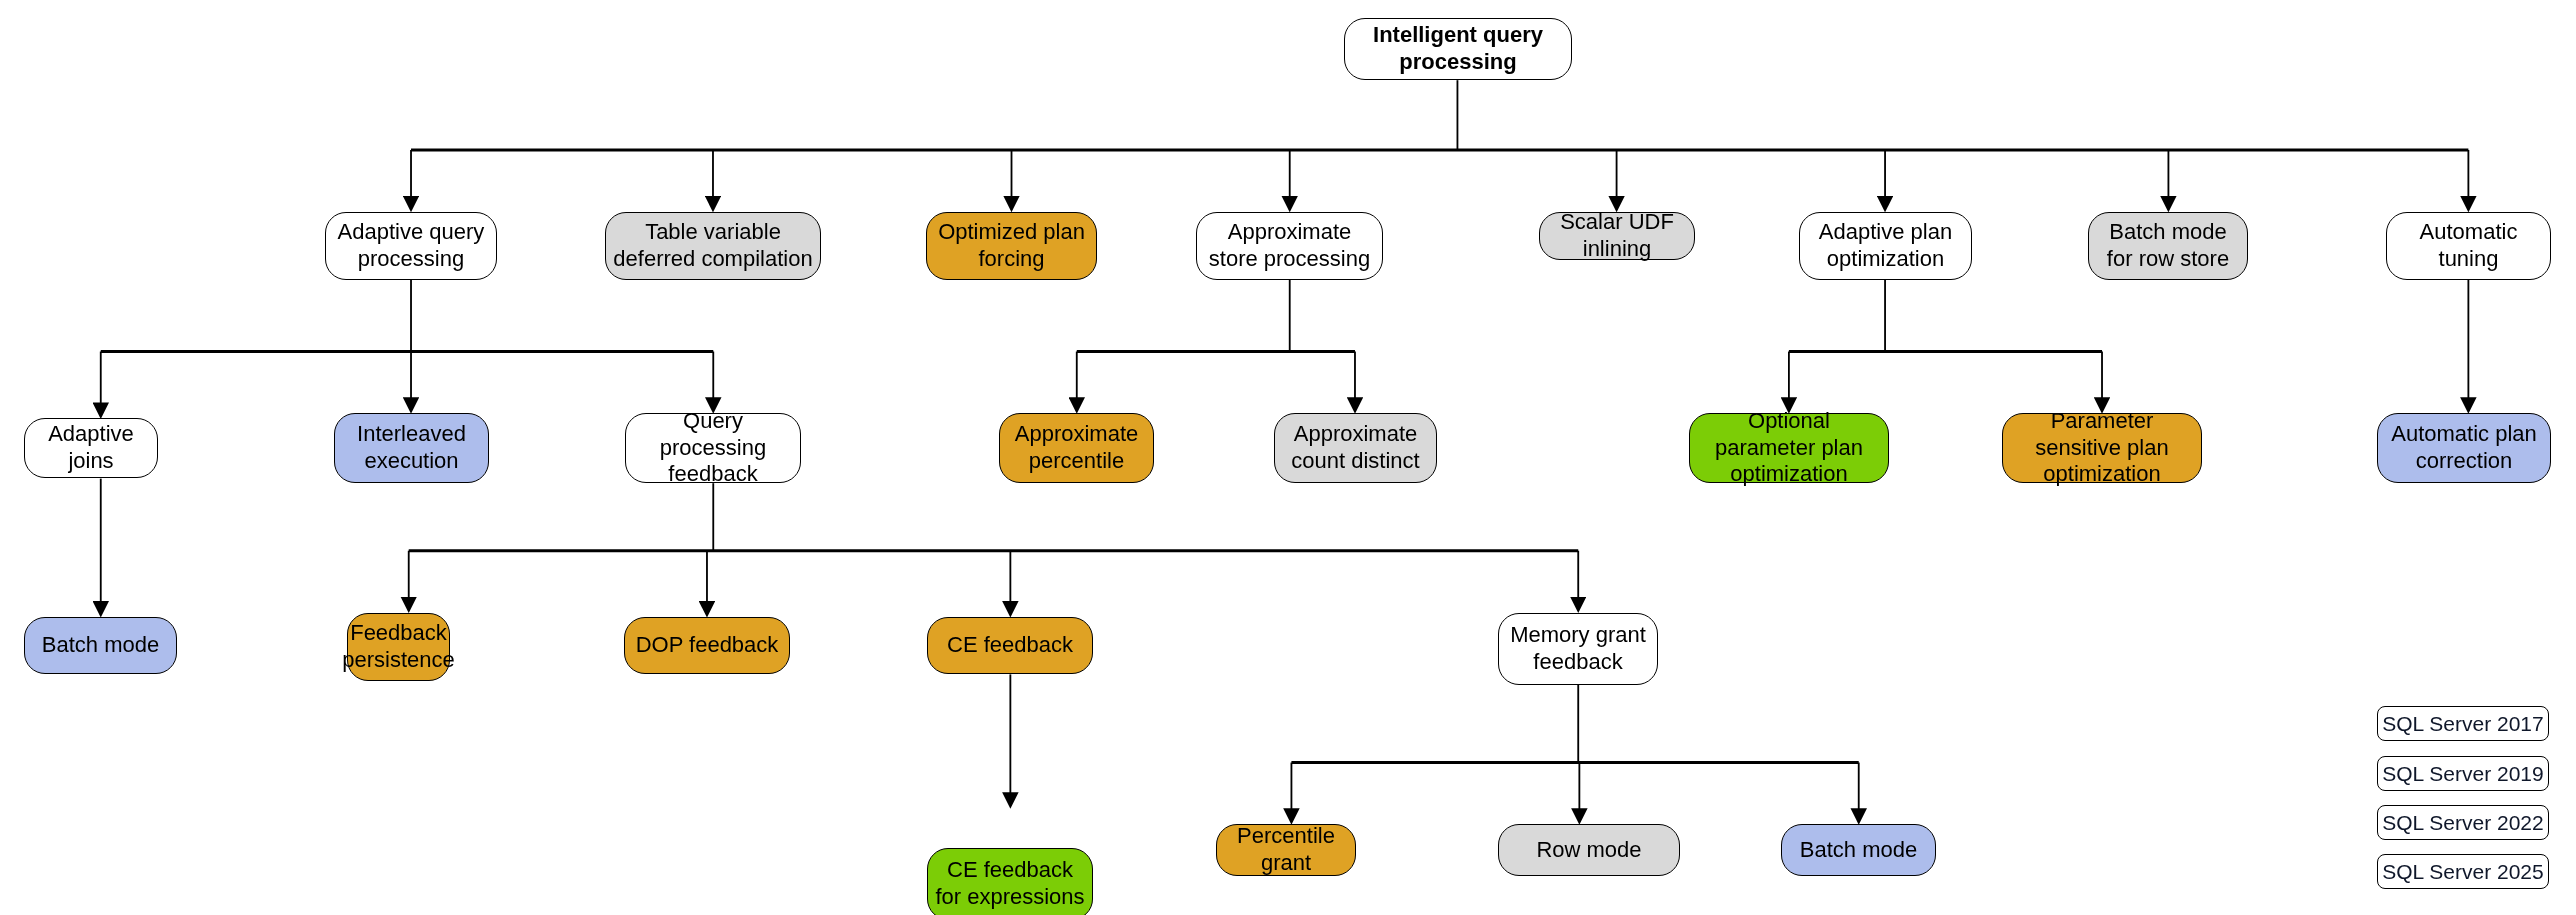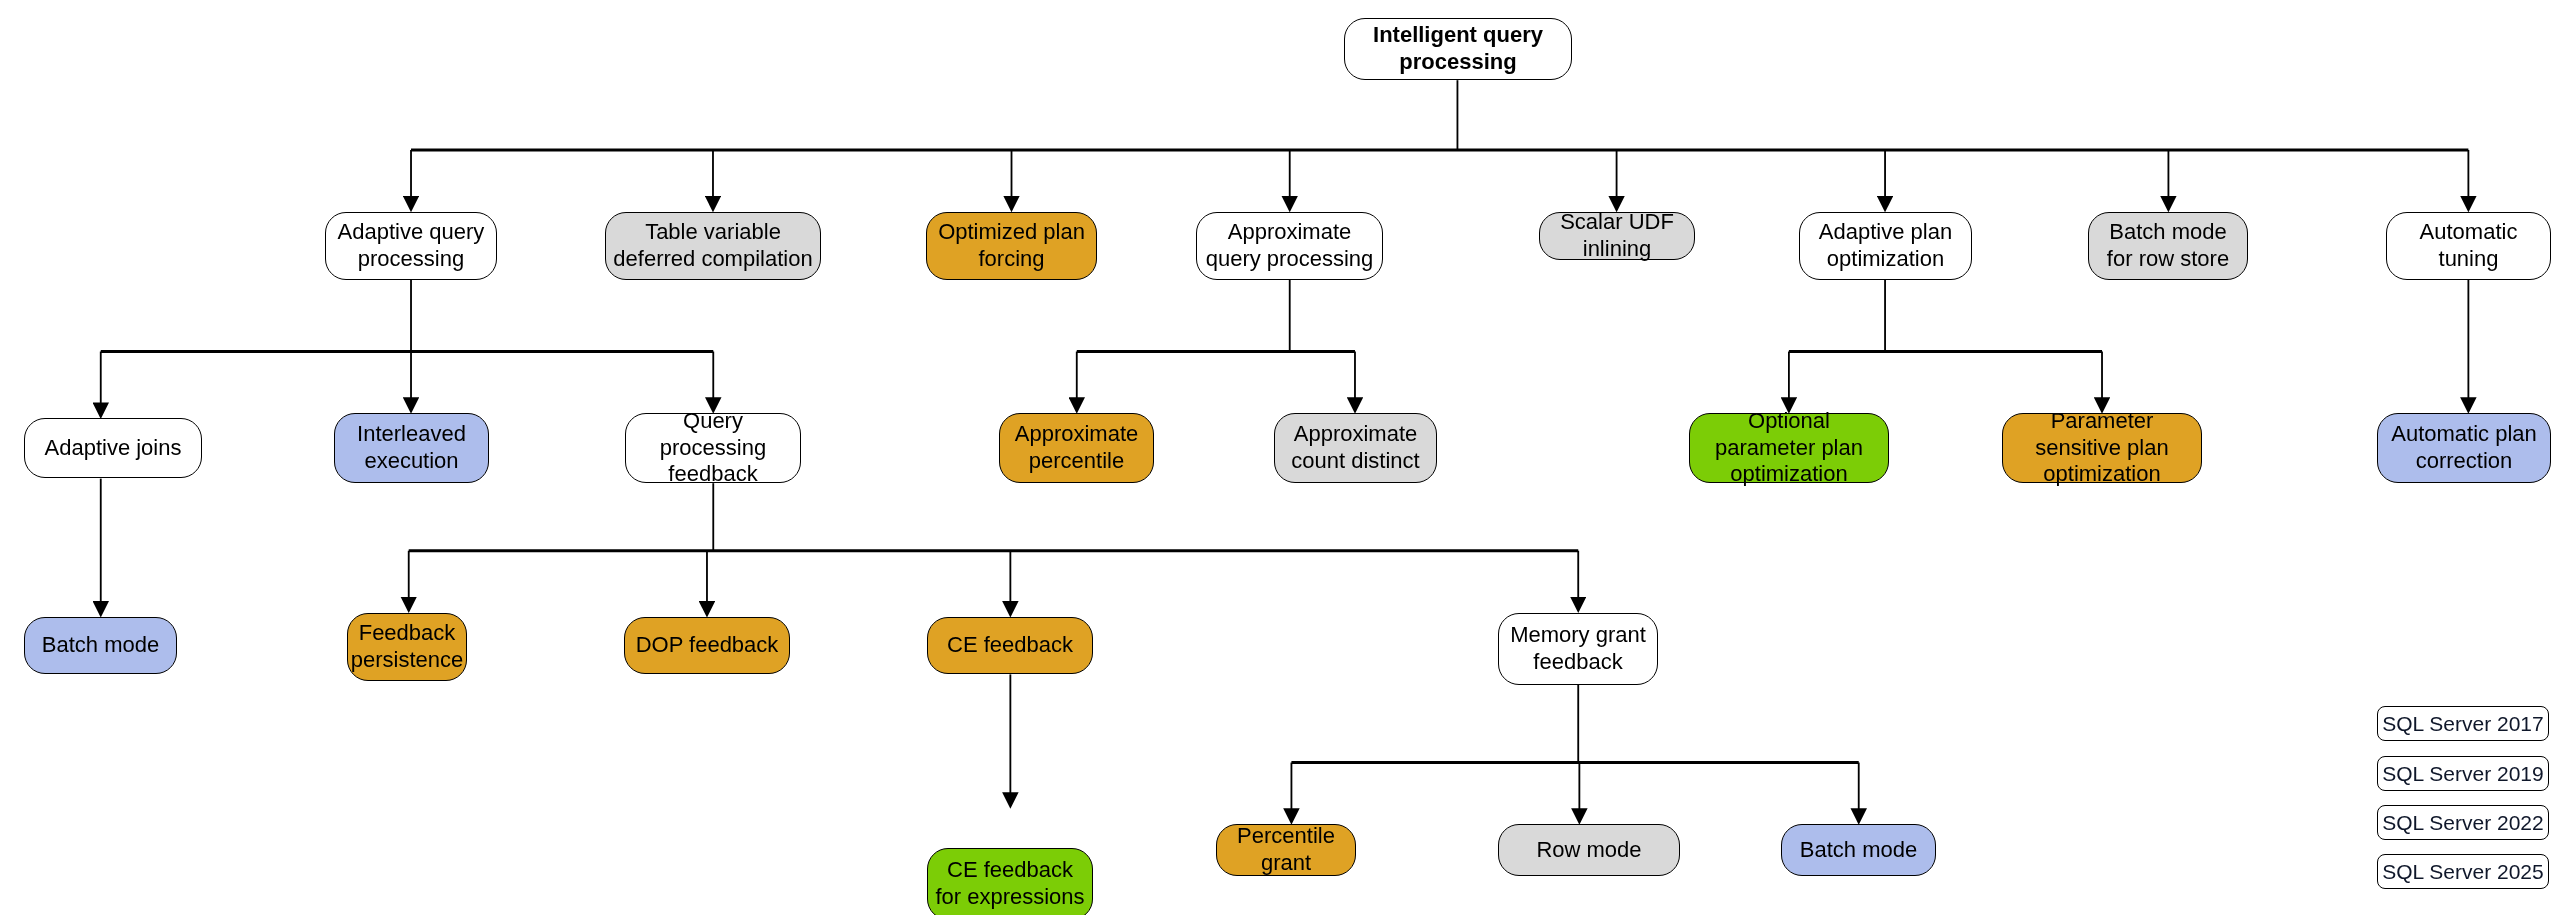--- a/index.html
+++ b/index.html
@@ -115,35 +115,35 @@
       <div class="node fill-white" style="left: 325px; top: 212px; width: 172px; height: 68px;">
         <span>Adaptive query processing</span>
       </div>
       <div class="node fill-gray" style="left: 605px; top: 212px; width: 216px; height: 68px;">
         <span>Table variable deferred compilation</span>
       </div>
       <div class="node fill-orange" style="left: 926px; top: 212px; width: 171px; height: 68px;">
         <span>Optimized plan forcing</span>
       </div>
       <div class="node fill-white" style="left: 1196px; top: 212px; width: 187px; height: 68px;">
-        <span>Approximate query processing</span>
+        <span>Approximate store processing</span>
       </div>
       <div class="node fill-gray" style="left: 1539px; top: 212px; width: 156px; height: 48px;">
         <span>Scalar UDF inlining</span>
       </div>
       <div class="node fill-white" style="left: 1799px; top: 212px; width: 173px; height: 68px;">
         <span>Adaptive plan optimization</span>
       </div>
       <div class="node fill-gray" style="left: 2088px; top: 212px; width: 160px; height: 68px;">
         <span>Batch mode for row store</span>
       </div>
       <div class="node fill-white" style="left: 2386px; top: 212px; width: 165px; height: 68px;">
         <span>Automatic tuning</span>
       </div>
-      <div class="node fill-white" style="left: 24px; top: 418px; width: 178px; height: 60px;">
+      <div class="node fill-white" style="left: 24px; top: 418px; width: 134px; height: 60px;">
         <span>Adaptive joins</span>
       </div>
       <div class="node fill-blue" style="left: 334px; top: 413px; width: 155px; height: 70px;">
         <span>Interleaved execution</span>
       </div>
       <div class="node fill-white" style="left: 625px; top: 413px; width: 176px; height: 70px;">
         <span>Query processing feedback</span>
       </div>
       <div class="node fill-orange" style="left: 999px; top: 413px; width: 155px; height: 70px;">
         <span>Approximate percentile</span>
@@ -156,21 +156,21 @@
       </div>
       <div class="node fill-orange" style="left: 2002px; top: 413px; width: 200px; height: 70px;">
         <span>Parameter sensitive plan optimization</span>
       </div>
       <div class="node fill-blue" style="left: 2377px; top: 413px; width: 174px; height: 70px;">
         <span>Automatic plan correction</span>
       </div>
       <div class="node fill-blue" style="left: 24px; top: 617px; width: 153px; height: 57px;">
         <span>Batch mode</span>
       </div>
-      <div class="node fill-orange" style="left: 347px; top: 613px; width: 120px; height: 68px;">
+      <div class="node fill-orange" style="left: 347px; top: 613px; width: 103px; height: 68px;">
         <span>Feedback persistence</span>
       </div>
       <div class="node fill-orange" style="left: 624px; top: 617px; width: 166px; height: 57px;">
         <span>DOP feedback</span>
       </div>
       <div class="node fill-orange" style="left: 927px; top: 617px; width: 166px; height: 57px;">
         <span>CE feedback</span>
       </div>
       <div class="node fill-white" style="left: 1498px; top: 613px; width: 160px; height: 72px;">
         <span>Memory grant feedback</span>

